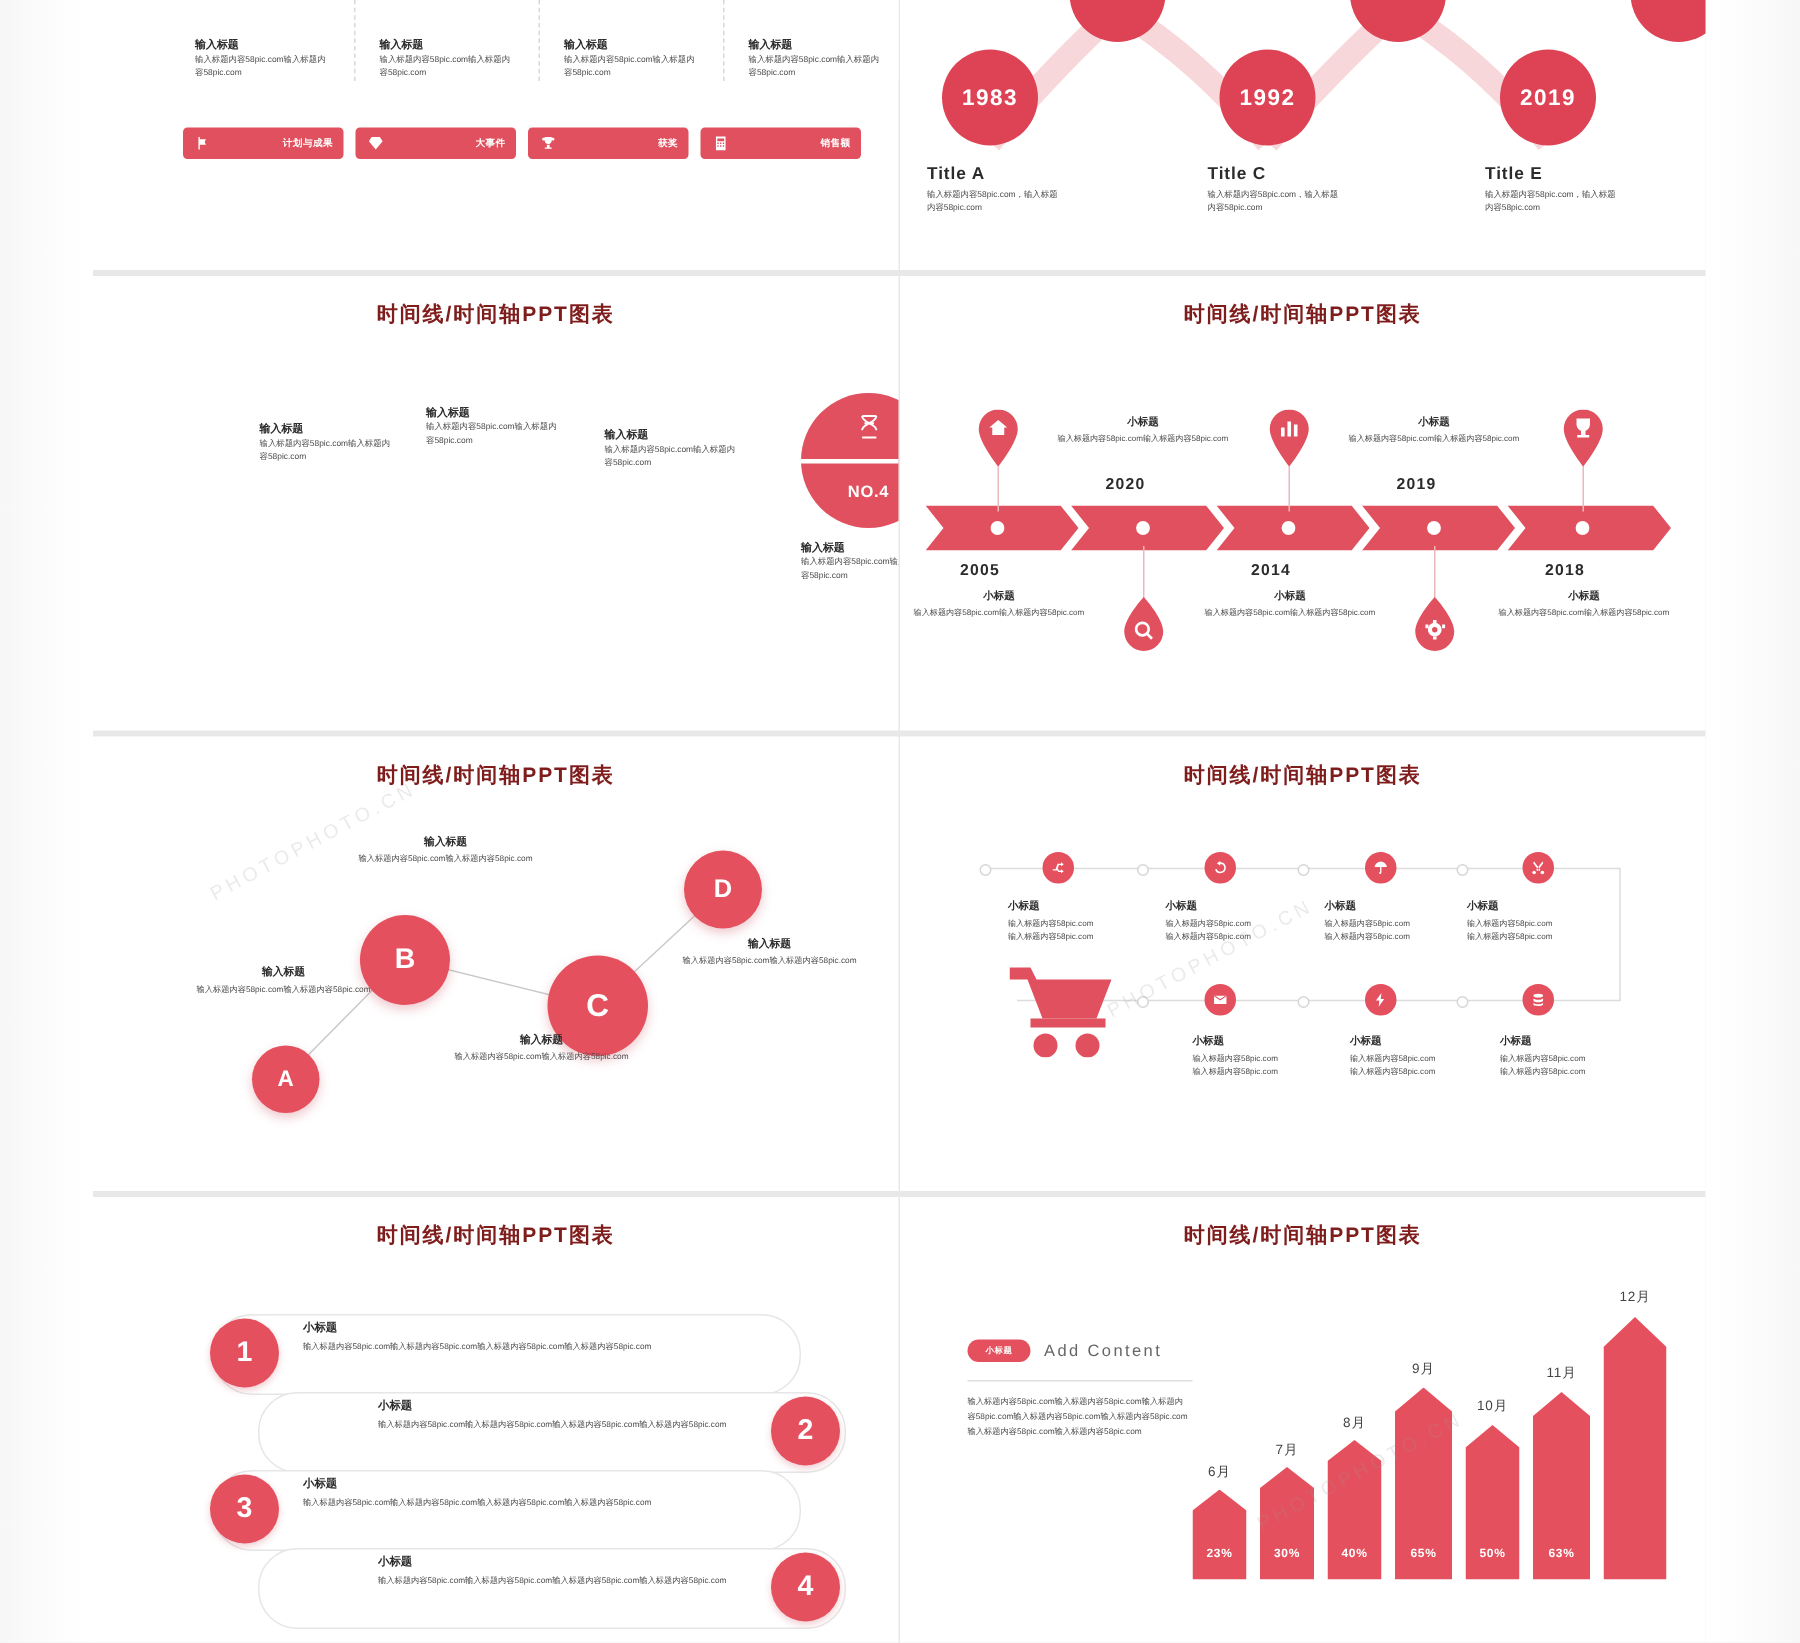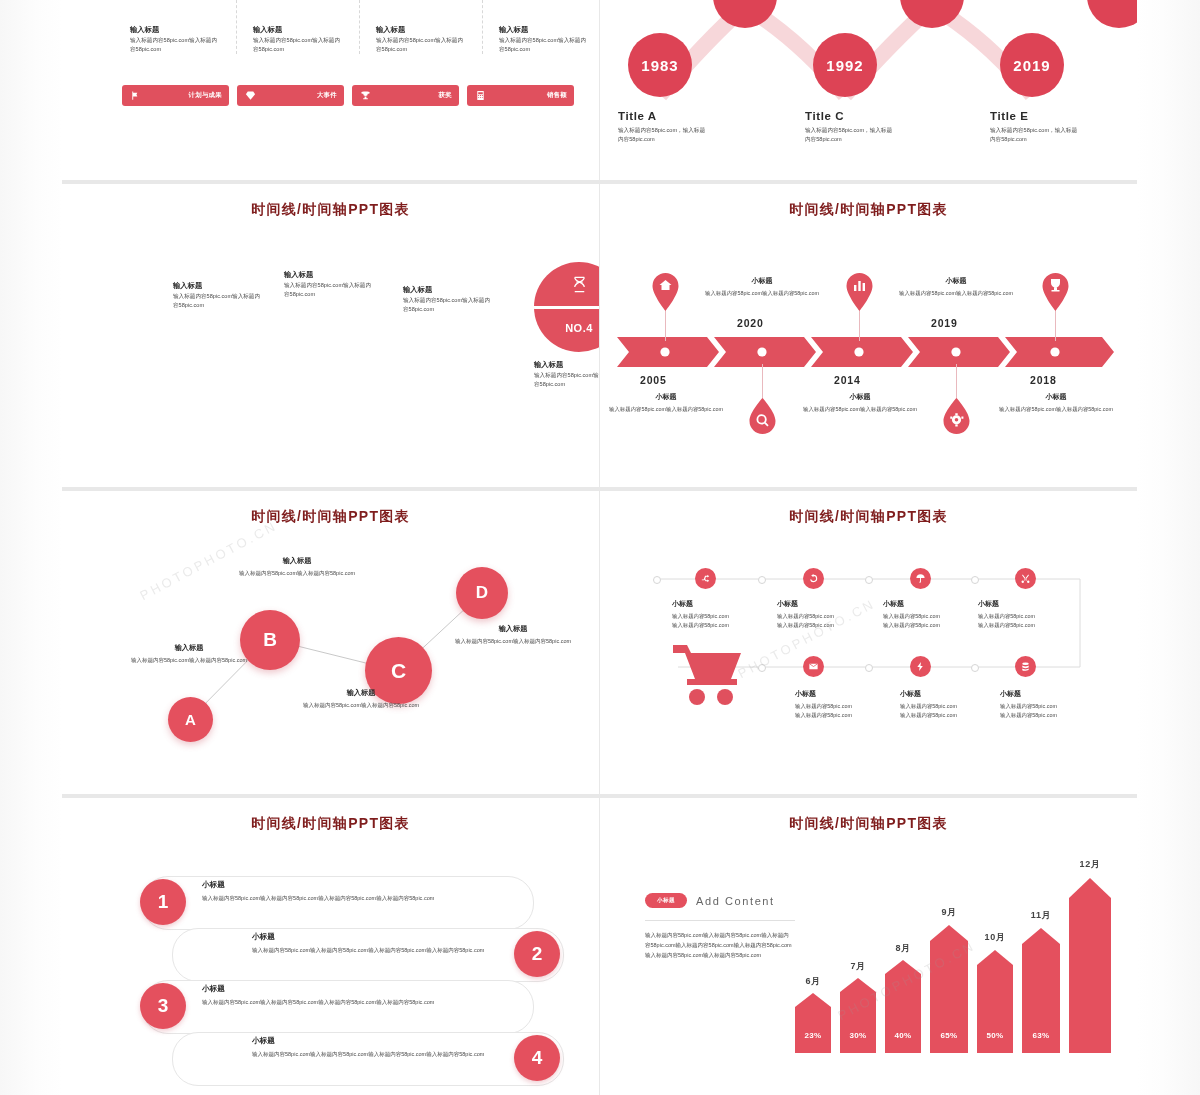--- a/index.html
+++ b/index.html
@@ -124,21 +124,21 @@
   .s8-rule{position:absolute;left:45px;top:122px;width:150px;height:1px;background:#e0e0e0;}
   .s8-body{position:absolute;left:45px;top:132px;width:148px;font-size:5.5px;color:#4a4a4a;line-height:1.85;}
   .s8-chart{position:absolute;left:195px;bottom:48px;height:200px;width:320px;}
   .s8-bar{position:absolute;bottom:0;}
   .s8-lab{
     position:absolute;bottom:13px;width:100%;text-align:center;
     color:#fff;font-size:8px;font-weight:bold;letter-spacing:.4px;
   }
   .s8-mon{
     position:absolute;width:100%;text-align:center;
-    color:#444;font-size:9px;font-weight:bold;letter-spacing:.6px;
+    color:#444;font-size:9px;font-weight:normal;letter-spacing:.6px;
   }
   .wm{position:absolute;pointer-events:none;opacity:.2;color:#9a9a9a;
       font-size:13px;letter-spacing:3px;transform:rotate(-28deg);white-space:nowrap;}
 </style>
 </head>
 <body>
 
 <div class="gutter left"></div>
 <div class="gutter right"></div>
 

